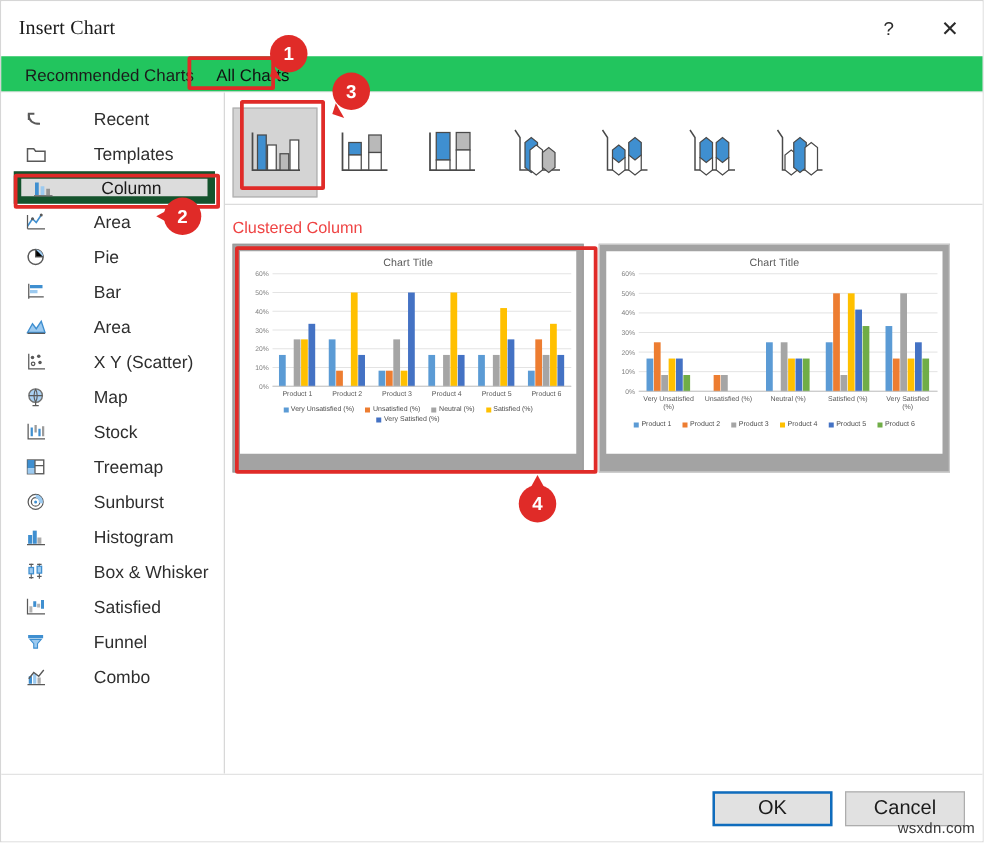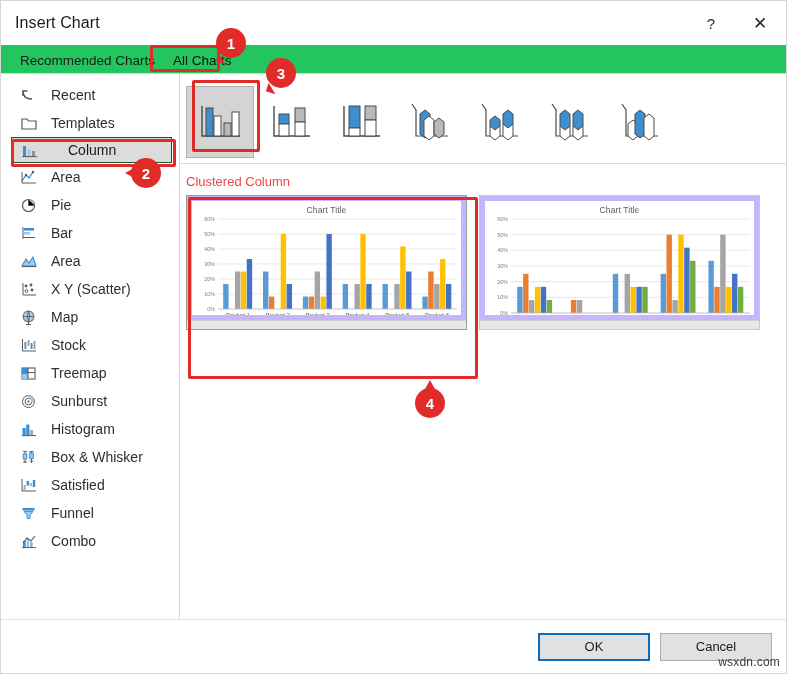--- a/index.html
+++ b/index.html
@@ -23,21 +23,21 @@
   }
 
   
   .titlebar {
     height:44px; flex:0 0 44px;
     display:flex; align-items:center;
     padding-left:14px;
     background:#ffffff;
     position:relative;
   }
-  .title-text { font-size:16px; color:#1b1b1b; letter-spacing:.1px; }
+  .title-text { font-size:16px; color:#1b1b1b; letter-spacing:.1px;font-family:Liberation Serif, serif; }
   .titlebar-buttons { position:absolute; right:0; top:0; height:44px; display:flex; }
   .tb-btn {
     width:46px; height:44px; display:flex; align-items:center; justify-content:center;
     font-size:15px; color:#2b2b2b; background:transparent; border:none; cursor:default;
   }
   .tb-btn.close { width:52px; font-size:17px; }
 
   
   .tabstrip {
     flex:0 0 28px; height:28px;
@@ -75,33 +75,32 @@
   }
   .cat {
     display:flex; align-items:center;
     height:28px;
     padding-left:18px;
     cursor:default;
     position:relative;
   }
   .cat.selected {
     background:#dcdcdc;
-    border:1px solid #14532d;
+    border:6px solid #14532d;
     margin:0 7px 0 10px;
     padding-left:8px;
     height:26px;
-    gap:16px;
   }
   .cat-icon {
     width:20px; height:18px; flex:0 0 20px;
     margin-right:12px;
     display:flex; align-items:center; justify-content:center;
   }
   .cat-icon svg { display:block; }
-  .cat-label { font-size:14px; color:#2e2e2e; }
+  .cat-label { font-size:14px; color:#2e2e2e;margin-left:24px; }
   .cat.selected .cat-label { color:#1a1a1a; }
 
   
   .rightpane {
     flex:1 1 auto;
     display:flex; flex-direction:column;
     background:#ffffff;
     min-width:0;
     padding:0;
   }
@@ -138,26 +137,27 @@
   
   .previews {
     flex:1 1 auto;
     display:flex;
     gap:12px;
     padding:0 8px 10px 6px;
     align-items:flex-start;
     min-height:0;
   }
   .preview-box {
-    width:281px; height:135px;
-    background:#c4b5fd;
+    width:281px; height:183px;
+    background:#a3a3a3;
     border:1px solid #c9c9c9;
     position:relative;
     display:flex; flex-direction:column;
     cursor:default;
+    align-items:center;
   }
   .preview-box.selected { border:1px solid #9a9a9a; }
   .preview-inner {
     flex:1 1 auto;
     margin:5px;
     background:#ffffff;
     position:relative;
     overflow:hidden;
   }
   .preview-foot {
@@ -189,22 +189,22 @@
   
   .footer {
     flex:0 0 54px;
     display:flex; align-items:center; justify-content:flex-end;
     gap:10px;
     padding-right:14px;
     background:#ffffff;
     border-top:1px solid #e3e3e3;
   }
   .btn {
-    width:112px; height:28px;
-    font-size:13px;
+    width:96px; height:28px;
+    font-size:16px;
     font-family:"Liberation Sans", sans-serif;
     background:#e1e1e1;
     border:1px solid #adadad;
     color:#1b1b1b;
     cursor:default;
   }
   .btn.primary { border:2px solid #0f6cbd; background:#e1e1e1; }
 
   .watermark {
     position:absolute; right:6px; bottom:4px;

